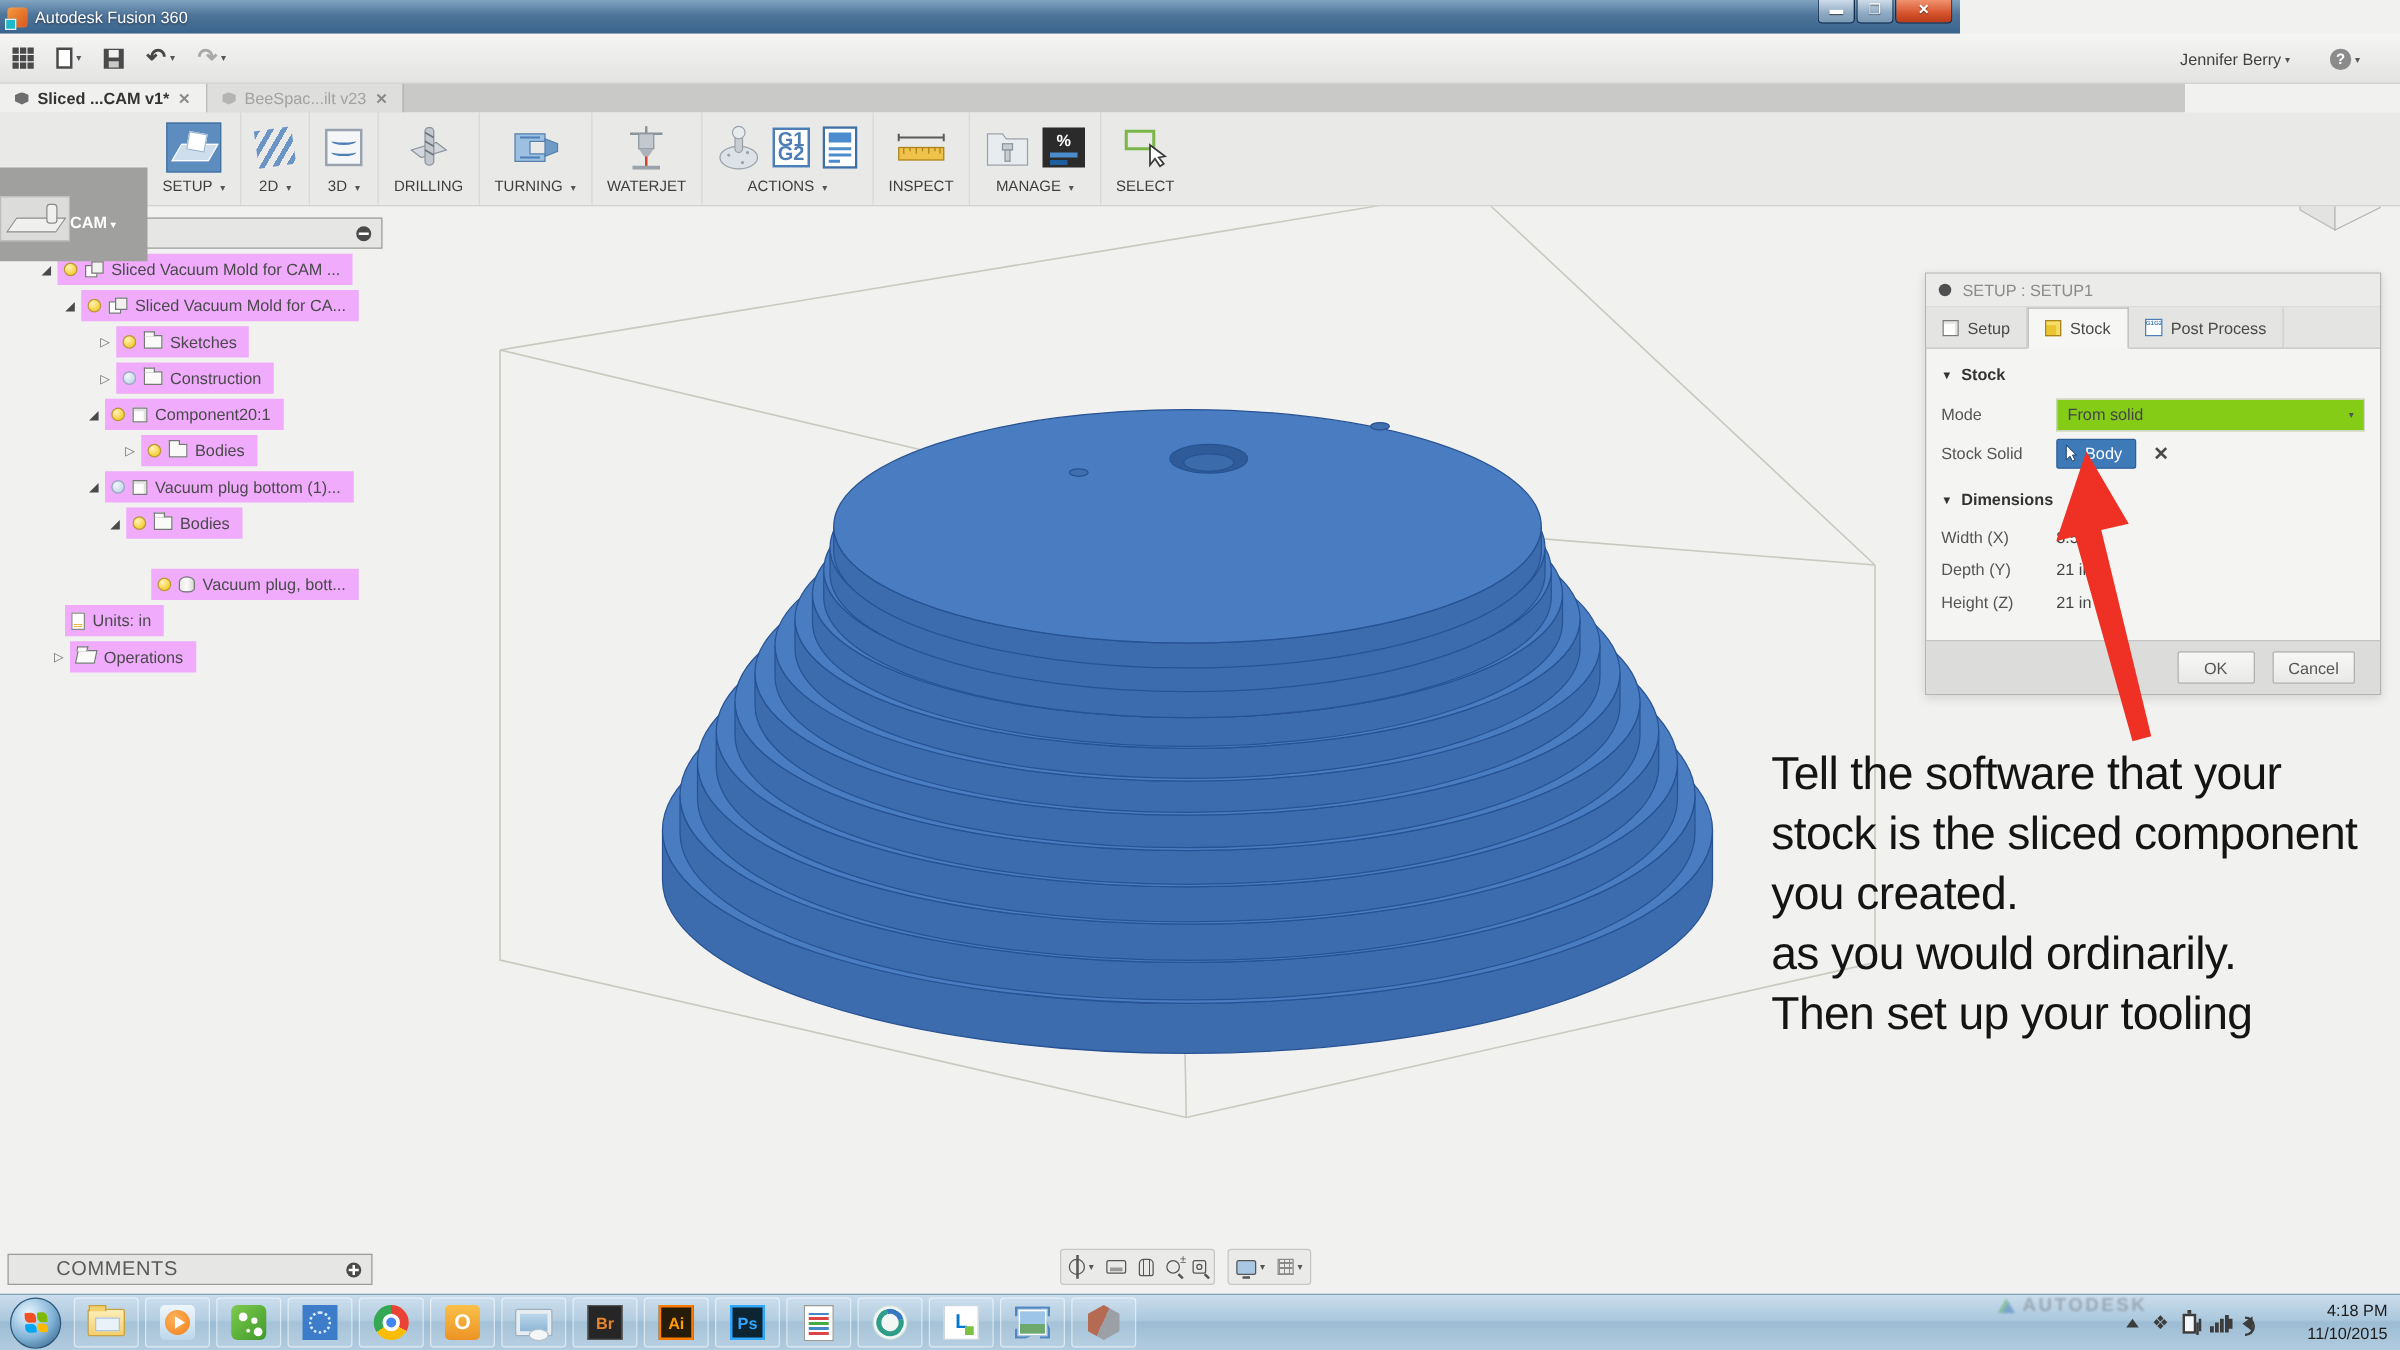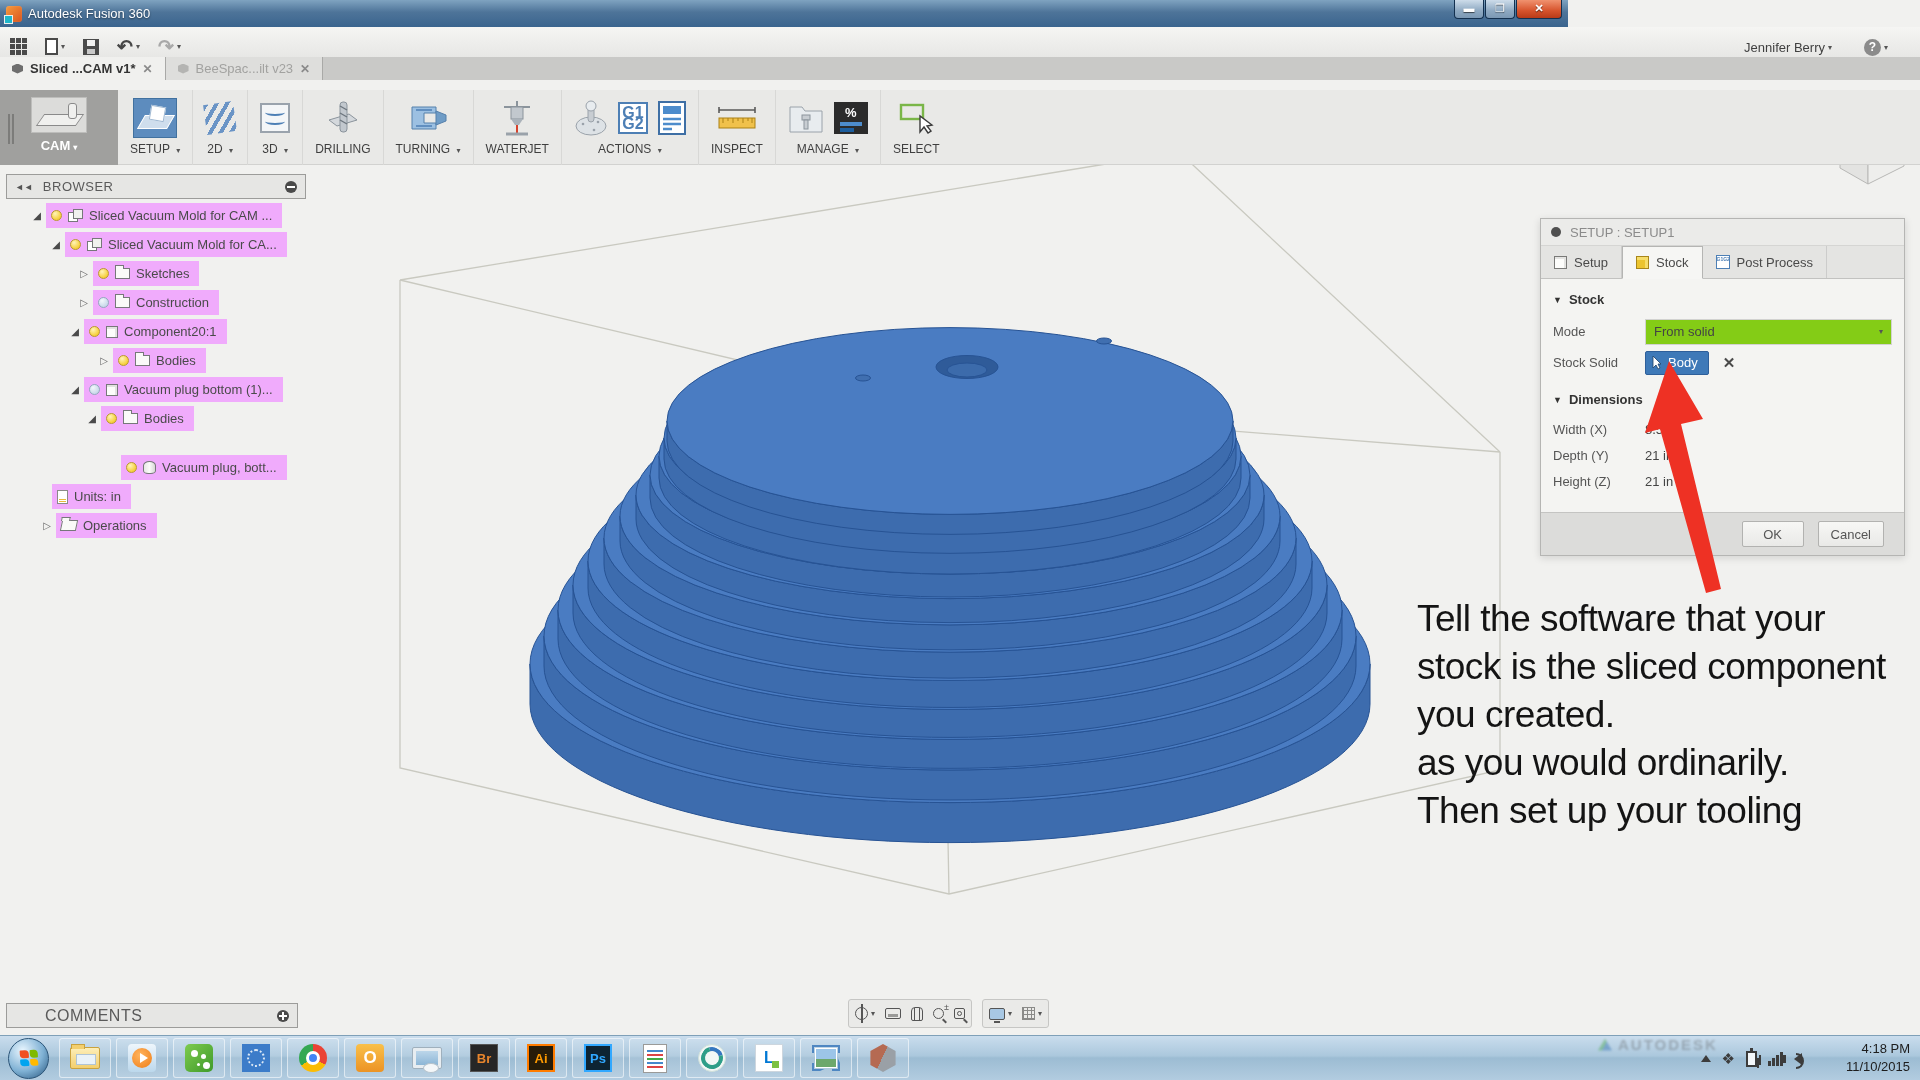--- a/index.html
+++ b/index.html
@@ -35,35 +35,35 @@
   .save-ic::before { content:""; position:absolute; left:4px; top:1px; width:8px; height:6px; background:#f0f0f0; }
   .save-ic::after { content:""; position:absolute; left:4px; bottom:1px; width:8px; height:5px; background:#c9c9c9; }
   .undo-ic { font-size:19px; font-weight:bold; color:#474747; line-height:16px; }
   .redo-ic { font-size:19px; font-weight:bold; color:#a9a9a9; line-height:16px; }
   .qat-right { position:absolute; right:14px; top:0; height:40px; display:flex; align-items:center; gap:14px; }
   .user-name { font-size:13px; color:#3f3f3f; }
   .help-ic { width:17px; height:17px; border-radius:50%; background:#8b8b8b; color:#fff;
     font-size:12px; font-weight:bold; text-align:center; line-height:17px; }
 
   
-  .tabbar { position:absolute; left:0; top:57px; width:1920px; height:23px; z-index:80;
+  .tabbar { position:absolute; left:0; top:67px; width:1748px; height:23px; z-index:80;
     background:#c9c9c7; display:flex; }
   .doctab { height:23px; display:flex; align-items:center; gap:7px; padding:0 12px;
     border-right:1px solid #a9a9a7; font-size:13px; }
   .doctab.active { background:#f0f0ee; color:#333; font-weight:bold; }
   .doctab.inactive { background:#dededc; color:#a2a2a0; }
   .cube-mini { width:11px; height:10px; background:#6e6e6e; clip-path:polygon(50% 0,100% 25%,100% 75%,50% 100%,0 75%,0 25%); }
   .doctab.inactive .cube-mini { background:#b4b4b2; }
   .tab-close { font-size:12px; color:#8a8a8a; font-weight:bold; }
 
   
   .ribbon { position:absolute; left:0; top:90px; width:1920px; height:75px; z-index:80;
     background:#e9e9e7; border-bottom:1px solid #d2d2d0; display:flex; }
-  .cam-block { width:118px; height:75px; background:#a0a09e; display:flex; flex-direction:column;
-    align-items:center; justify-content:flex-start; position:relative; padding-top:7px; }
+  .cam-block { width:118px; height:75px; background:#a0a09e; display:flex; 
+    align-items:center; justify-content:flex-start; position:relative; padding-top:7px;margin-top:44px; }
   .cam-handle { position:absolute; left:8px; top:24px; width:6px; height:30px;
     border-left:2px solid #7c7c7a; border-right:2px solid #7c7c7a; }
   .cam-iconbox { width:56px; height:36px; background:#dcdcda; border:1px solid #bdbdbb;
     position:relative; overflow:hidden; }
   .cam-iconbox::before { content:""; position:absolute; left:8px; top:16px; width:38px; height:10px;
     background:#f0f0ee; border:1px solid #8a8a8a; transform:skewX(-35deg); }
   .cam-iconbox::after { content:""; position:absolute; right:9px; top:5px; width:7px; height:14px;
     background:#f0f0ee; border:1px solid #8a8a8a; border-radius:3px; }
   .cam-label { margin-top:5px; color:#fff; font-weight:bold; font-size:13px; }
   .cam-label .caret { color:#fff; }

